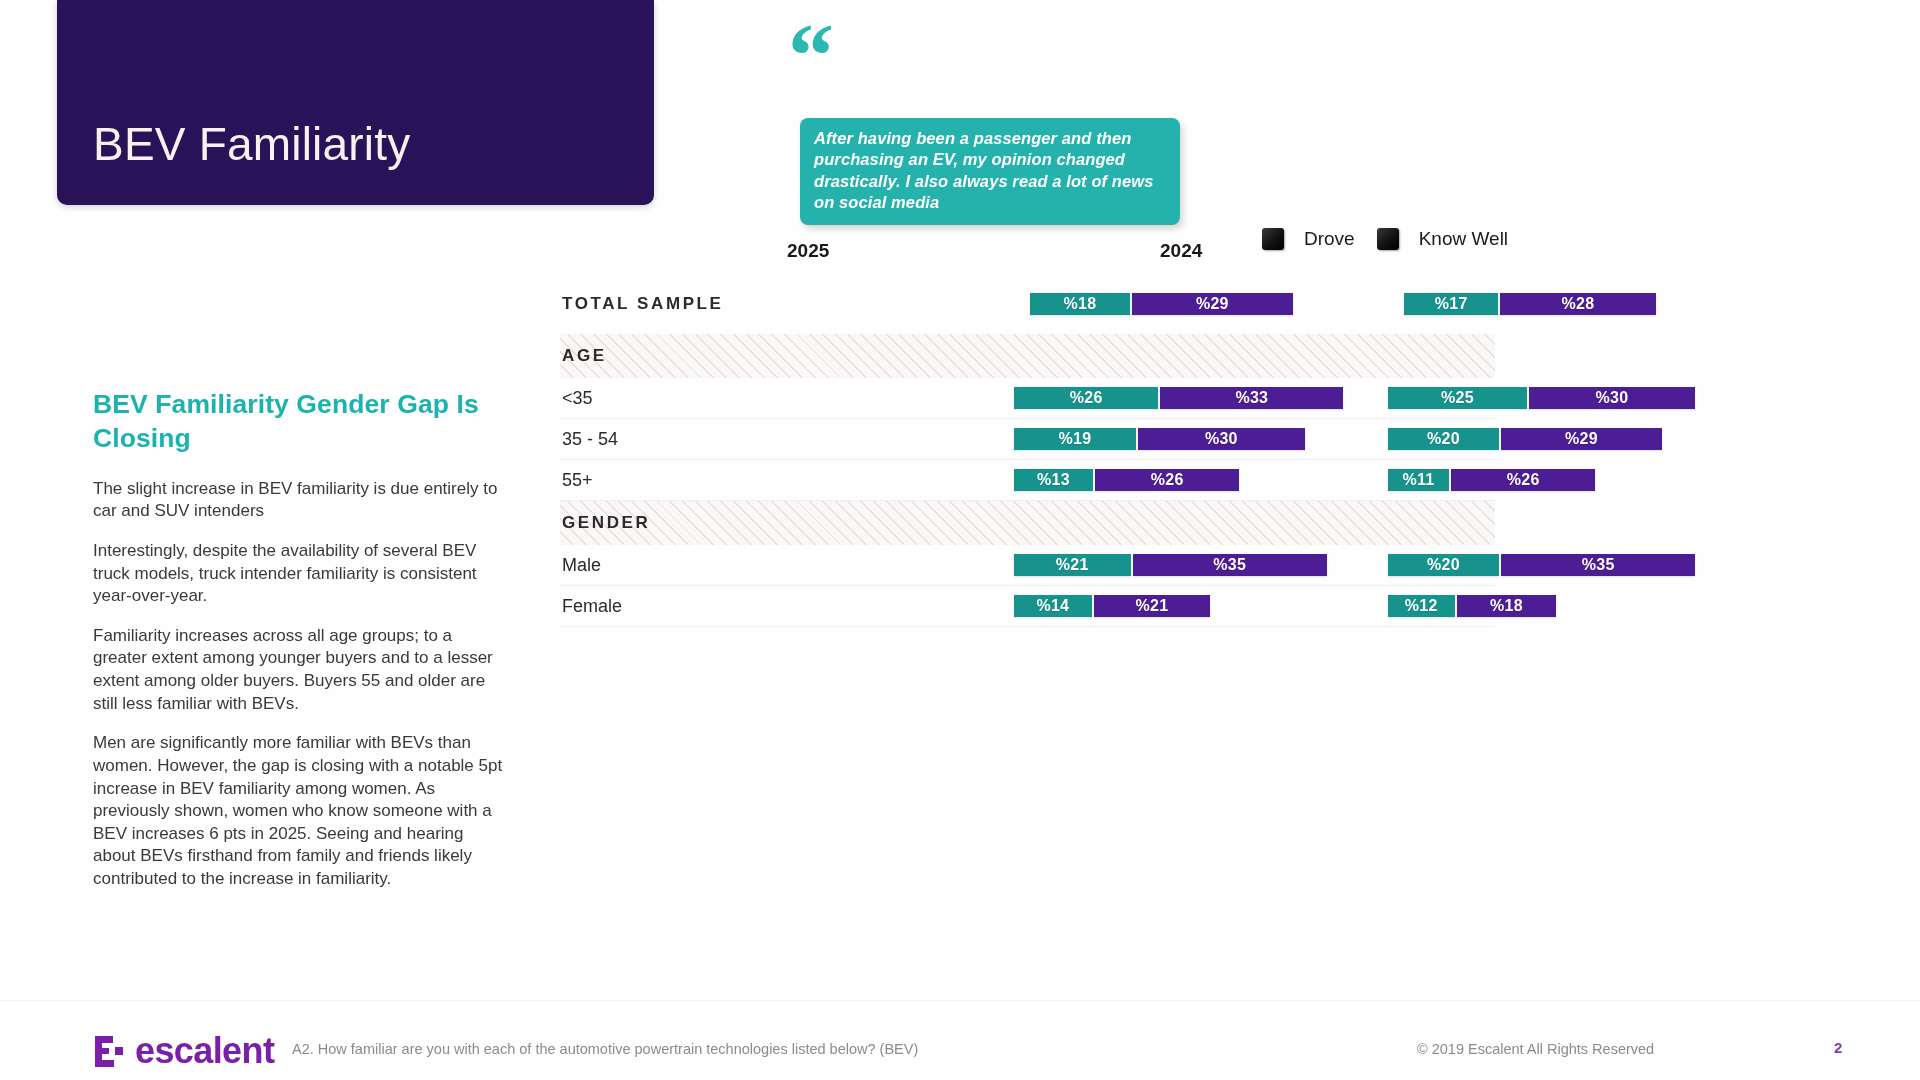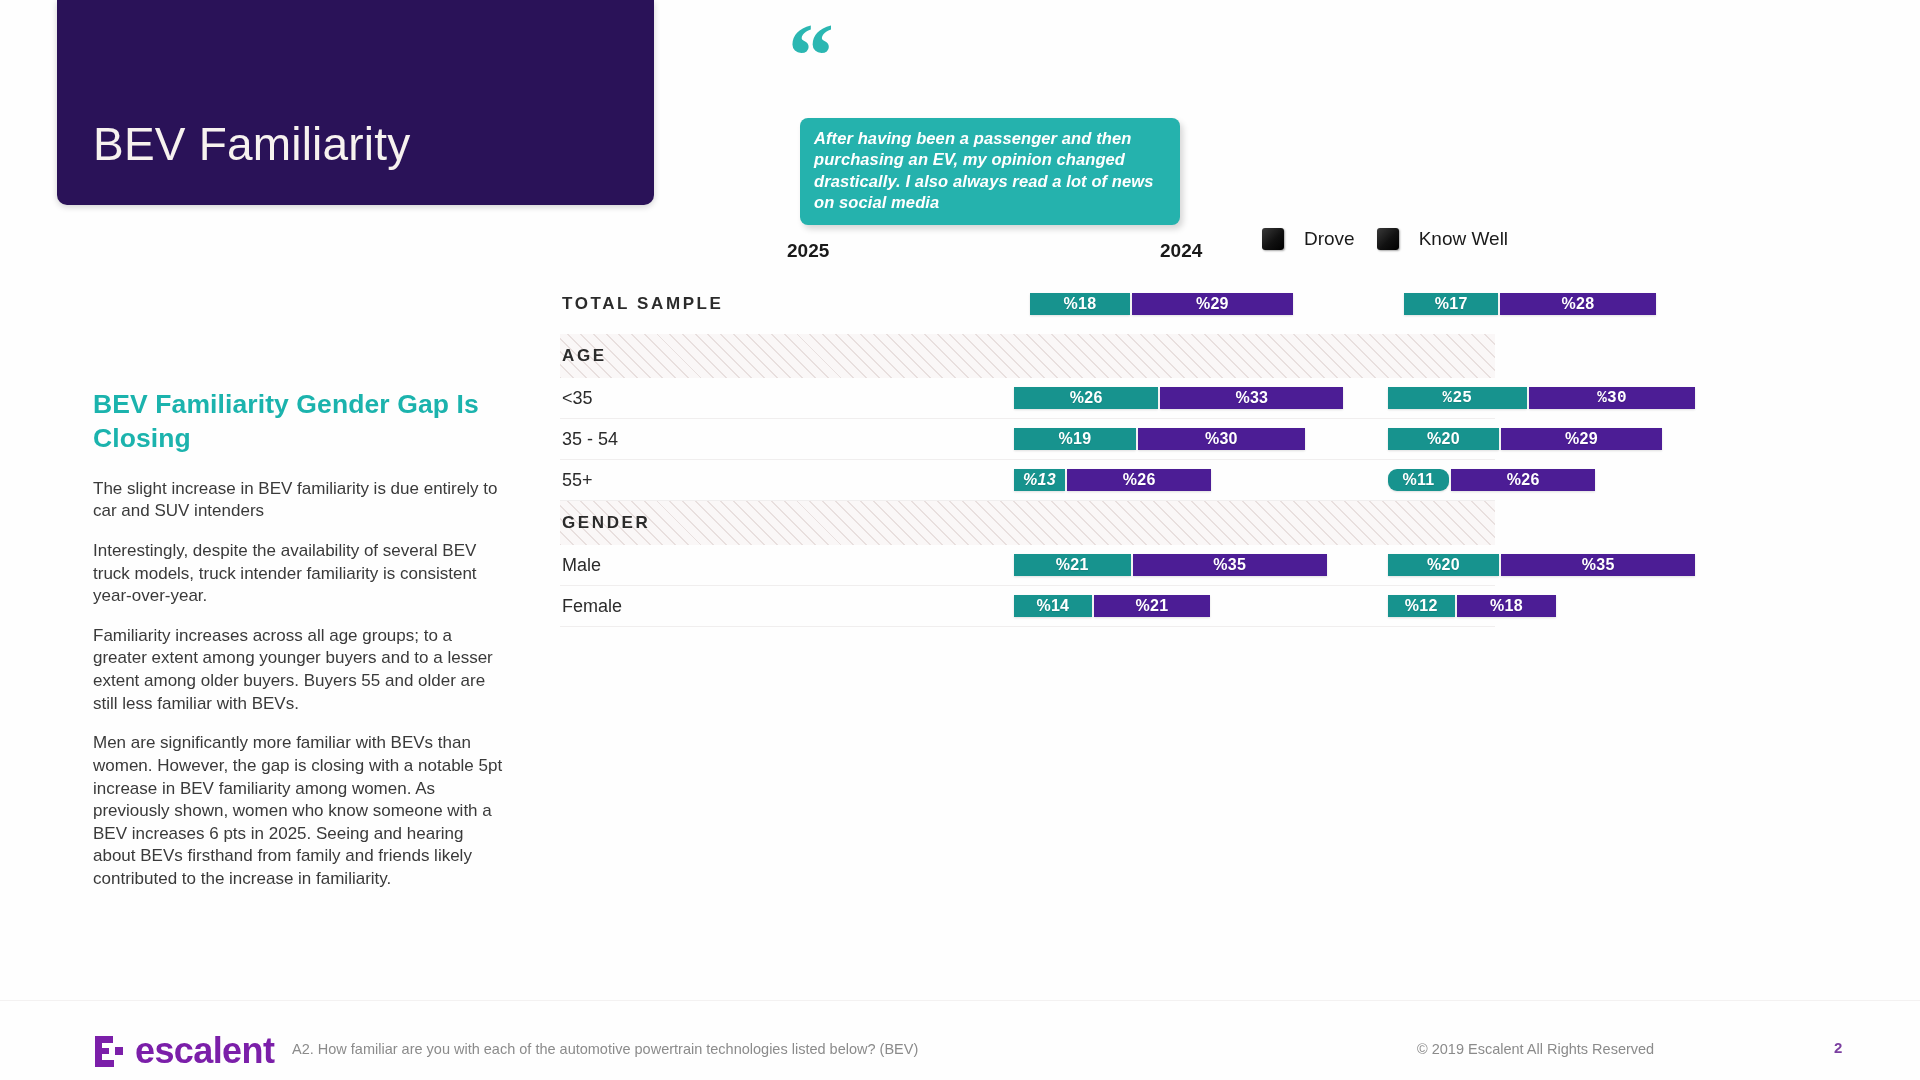--- a/index.html
+++ b/index.html
@@ -165,21 +165,21 @@
           <div class="rowlabel">&lt;35</div>
           <div class="plot">
             <div class="barset" style="left: 222px;">
               <div class="seg drove" style="width: 144.3px;">
                 <span class="val">%26</span>
               </div>
               <div class="seg know" style="width: 183.15px;">
                 <span class="val">%33</span>
               </div>
             </div>
-            <div class="barset" style="left: 596px; font-family: Liberation Mono, monospace;">
+            <div class="barset" style="left: 596px;">
               <div class="seg drove" style="width: 138.75px;">
                 <span class="val">%25</span>
               </div>
               <div class="seg know" style="width: 166.5px;">
                 <span class="val">%30</span>
               </div>
             </div>
           </div>
         </div>
         <div class="row data">
@@ -200,29 +200,29 @@
               <div class="seg know" style="width: 160.95px;">
                 <span class="val">%29</span>
               </div>
             </div>
           </div>
         </div>
         <div class="row data">
           <div class="rowlabel">55+</div>
           <div class="plot">
             <div class="barset" style="left: 222px;">
-              <div class="seg drove" style="width: 51px; font-style: italic;">
+              <div class="seg drove" style="width: 79px;">
                 <span class="val">%13</span>
               </div>
               <div class="seg know" style="width: 144.3px;">
                 <span class="val">%26</span>
               </div>
             </div>
             <div class="barset" style="left: 596px;">
-              <div class="seg drove" style="width: 61.05px; border-radius: 9px;">
+              <div class="seg drove" style="width: 61.05px;">
                 <span class="val">%11</span>
               </div>
               <div class="seg know" style="width: 144.3px;">
                 <span class="val">%26</span>
               </div>
             </div>
           </div>
         </div>
         <div class="row band">
           <div class="rowlabel strong">GENDER</div>

